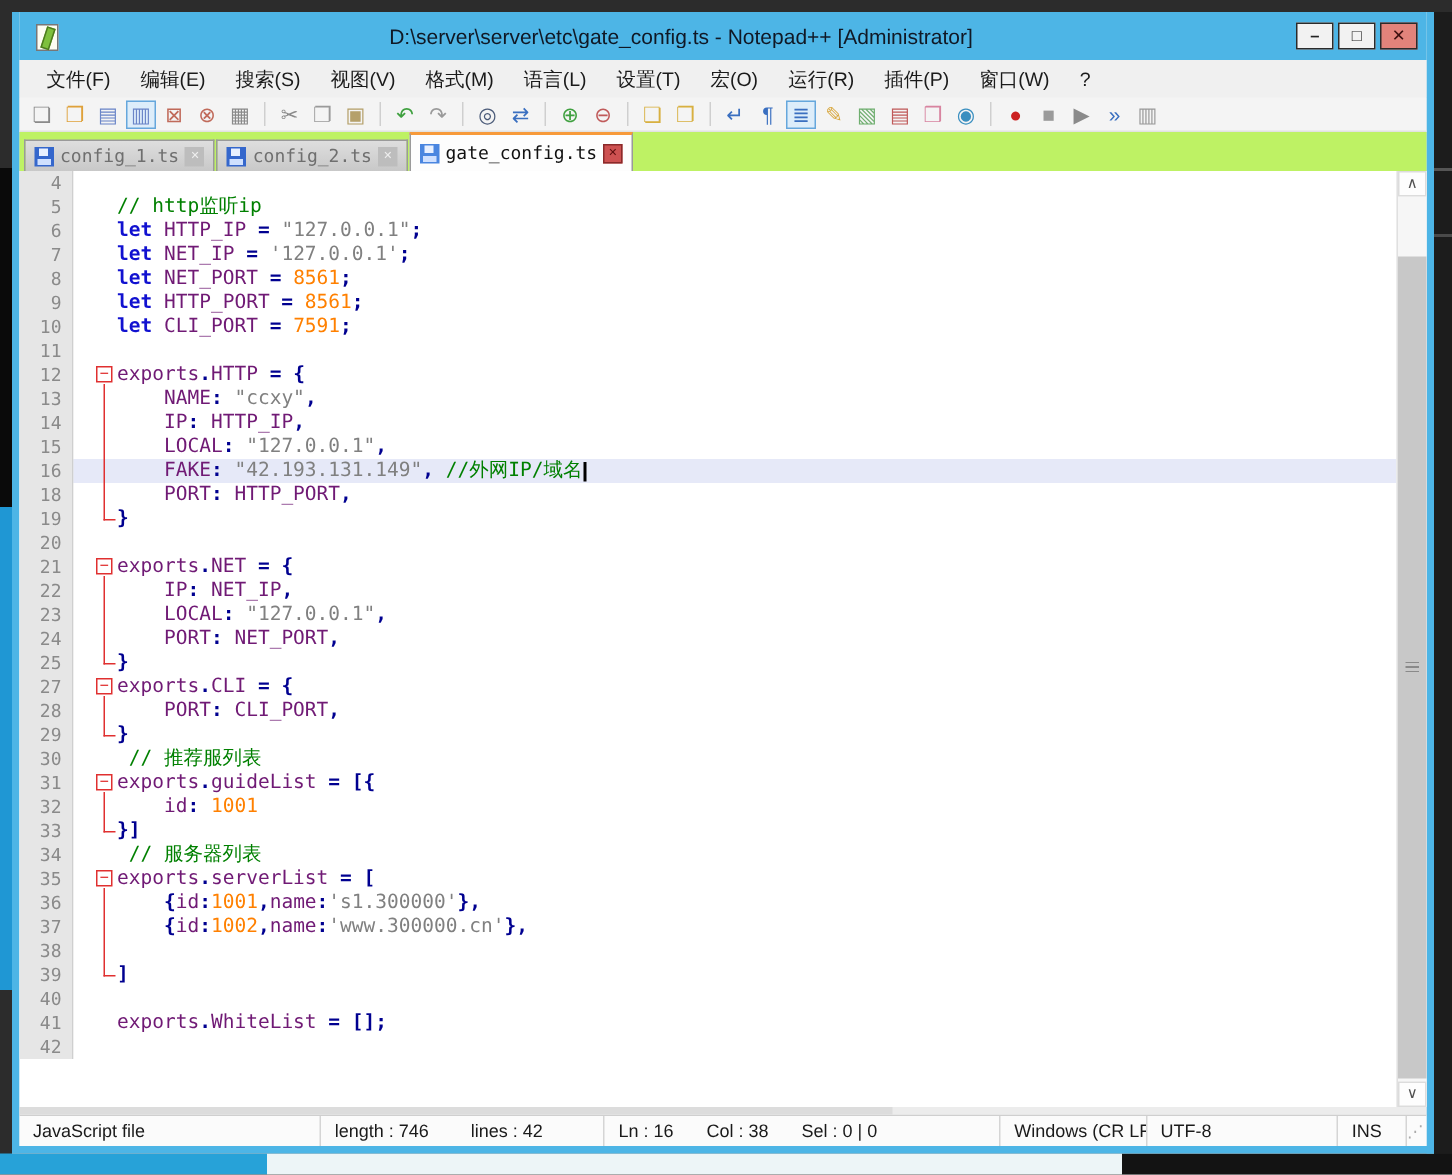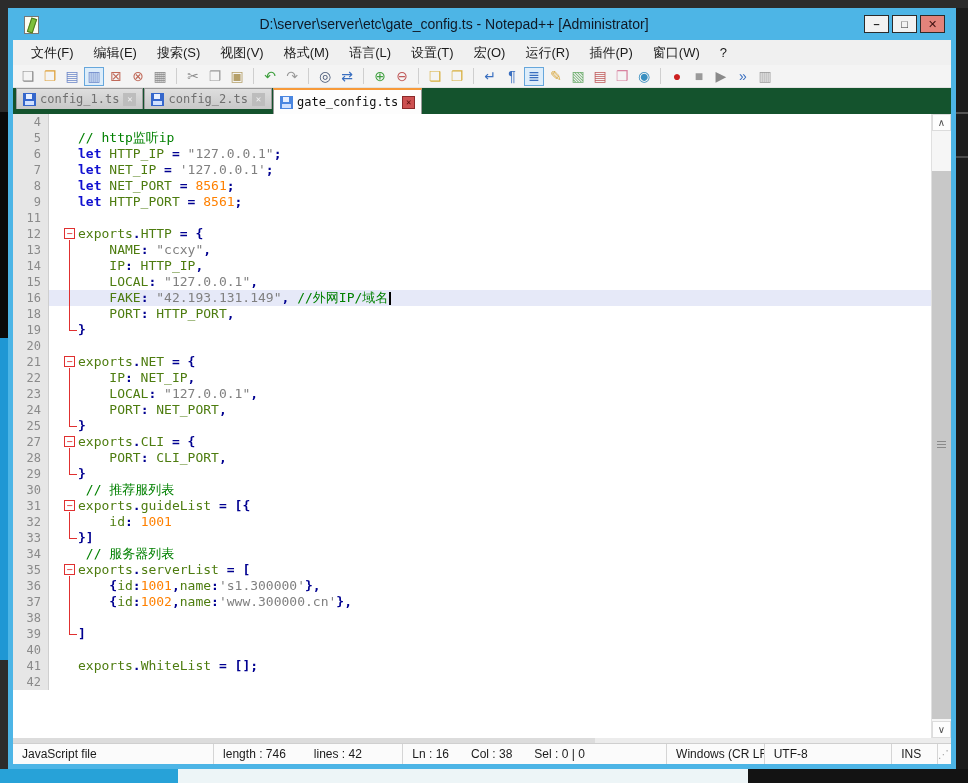--- a/index.html
+++ b/index.html
@@ -30,21 +30,21 @@
   .wbtn.close{background:#e2837b;color:#3c0f0f;}
 
   .menubar{height:25px;background:#f0f0f0;display:flex;align-items:center;padding-left:8px;flex:none;font-size:13px;color:#1a1a1a;}
   .mi{padding:8px 10px;white-space:nowrap;}
 
   .toolbar{height:23px;background:#f4f4f4;display:flex;align-items:center;padding-left:4px;flex:none;border-bottom:1px solid #e2e2e2;box-sizing:border-box;}
   .tbtn{width:20px;height:19px;margin:0 1px;font-size:14px;line-height:19px;text-align:center;flex:none;}
   .tbtn.framed{border:1px solid #66a7dc;background:#ddedfa;box-sizing:border-box;line-height:17px;}
   .tsep{width:1px;height:16px;background:#cfcfcf;margin:0 5px;flex:none;}
 
-  .tabbar{height:26px;background:#14532d;display:flex;padding-left:3px;flex:none;}
+  .tabbar{height:26px;background:#bef264;display:flex;align-items:flex-end;padding-left:3px;flex:none;}
   .tab{display:flex;align-items:center;gap:4px;height:21px;padding:0 6px;margin-right:1px;
        background:linear-gradient(#dedede,#c8c8c8);border:1px solid #9a9a9a;border-bottom:none;
        font-family:"DejaVu Sans Mono","Liberation Mono",monospace;font-size:12px;color:#6f6f6f;box-sizing:border-box;}
   .tab.active{height:26px;background:#fdfdfd;border-top:2px solid #f79a3a;color:#111;}
   .floppy{width:13px;height:13px;background:#3567cc;position:relative;flex:none;}
   .floppy i{position:absolute;left:3px;top:1px;width:6px;height:5px;background:#e8f0ff;}
   .floppy b{position:absolute;left:2px;bottom:1px;width:9px;height:4px;background:#cfe0ff;}
   .tab.active .floppy{background:#4a86e0;}
   .tclose{width:13px;height:13px;font-size:9px;line-height:13px;text-align:center;background:#bdbdbd;color:#efefef;flex:none;}
   .tab.active .tclose{background:#cd5151;color:#5c0e0e;border:1px solid #8a2a2a;box-sizing:border-box;line-height:11px;}
@@ -60,21 +60,21 @@
   .fold.open::after{content:"";position:absolute;left:20px;top:14px;bottom:0;width:1px;background:#e03030;}
   .fbox{position:absolute;left:15px;top:2px;width:11px;height:11px;border:1px solid #e03030;background:#fff;
         color:#e03030;font-size:10px;line-height:9px;text-align:center;box-sizing:border-box;}
   .fold.end::before{content:"";position:absolute;left:20px;top:0;height:9px;width:1px;background:#e03030;}
   .fold.end::after{content:"";position:absolute;left:20px;top:8px;width:8px;height:1px;background:#e03030;}
   .kw{color:#1111d0;font-weight:bold;}
   .op{color:#000090;font-weight:bold;}
   .str{color:#808080;}
   .num{color:#ff8000;}
   .cmt{color:#008000;}
-  .pl{color:#4d7c0f;}
+  .pl{color:#701a75;}
   .caret{display:inline-block;width:2px;height:13px;background:#000;vertical-align:text-bottom;margin-left:1px;}
 
   .vscroll{width:20px;flex:none;background:#f6f6f6;border-left:1px solid #e0e0e0;display:flex;flex-direction:column;box-sizing:border-box;}
   .sarrow{height:17px;background:#fdfdfd;border:1px solid #dcdcdc;color:#505050;font-size:10px;line-height:15px;text-align:center;box-sizing:border-box;flex:none;}
   .strack{flex:1;position:relative;}
   .sthumb{position:absolute;left:0;right:0;top:40px;bottom:2px;background:#c8c8c8;}
   .sgrip{position:absolute;left:5px;top:50%;margin-top:-4px;width:9px;height:8px;
          background:repeating-linear-gradient(#8a8a8a 0 1px,transparent 1px 3px);}
 
   .hscroll{height:5px;background:#ececec;position:relative;flex:none;}
@@ -199,20 +199,21 @@
       </div>
 
     <div class="editor">
       <div class="code-area">
           <div class="line"><span class="ln">4</span><span class="fold "></span><span class="code"></span></div>
           <div class="line"><span class="ln">5</span><span class="fold "></span><span class="code"><span class="cmt">// http监听ip</span></span></div>
           <div class="line"><span class="ln">6</span><span class="fold "></span><span class="code"><span class="kw">let</span><span class="pl"> HTTP_IP </span><span class="op">=</span><span class="pl"> </span><span class="str">"127.0.0.1"</span><span class="op">;</span></span></div>
           <div class="line"><span class="ln">7</span><span class="fold "></span><span class="code"><span class="kw">let</span><span class="pl"> NET_IP </span><span class="op">=</span><span class="pl"> </span><span class="str">'127.0.0.1'</span><span class="op">;</span></span></div>
           <div class="line"><span class="ln">8</span><span class="fold "></span><span class="code"><span class="kw">let</span><span class="pl"> NET_PORT </span><span class="op">=</span><span class="pl"> </span><span class="num">8561</span><span class="op">;</span></span></div>
           <div class="line"><span class="ln">9</span><span class="fold "></span><span class="code"><span class="kw">let</span><span class="pl"> HTTP_PORT </span><span class="op">=</span><span class="pl"> </span><span class="num">8561</span><span class="op">;</span></span></div>
+          <div class="line"><span class="ln">10</span><span class="fold "></span><span class="code"><span class="kw">let</span><span class="pl"> CLI_PORT </span><span class="op">=</span><span class="pl"> </span><span class="num">7591</span><span class="op">;</span></span></div>
           <div class="line"><span class="ln">11</span><span class="fold "></span><span class="code"></span></div>
           <div class="line"><span class="ln">12</span><span class="fold open"><span class="fbox">−</span></span><span class="code"><span class="pl">exports</span><span class="op">.</span><span class="pl">HTTP </span><span class="op">=</span><span class="pl"> </span><span class="op">{</span></span></div>
           <div class="line"><span class="ln">13</span><span class="fold mid"></span><span class="code"><span class="pl">    NAME</span><span class="op">:</span><span class="pl"> </span><span class="str">"ccxy"</span><span class="op">,</span></span></div>
           <div class="line"><span class="ln">14</span><span class="fold mid"></span><span class="code"><span class="pl">    IP</span><span class="op">:</span><span class="pl"> HTTP_IP</span><span class="op">,</span></span></div>
           <div class="line"><span class="ln">15</span><span class="fold mid"></span><span class="code"><span class="pl">    LOCAL</span><span class="op">:</span><span class="pl"> </span><span class="str">"127.0.0.1"</span><span class="op">,</span></span></div>
           <div class="line cur"><span class="ln">16</span><span class="fold mid"></span><span class="code"><span class="pl">    FAKE</span><span class="op">:</span><span class="pl"> </span><span class="str">"42.193.131.149"</span><span class="op">,</span><span class="pl"> </span><span class="cmt">//外网IP/域名</span><span class="caret"></span></span></div>
           <div class="line"><span class="ln">18</span><span class="fold mid"></span><span class="code"><span class="pl">    PORT</span><span class="op">:</span><span class="pl"> HTTP_PORT</span><span class="op">,</span></span></div>
           <div class="line"><span class="ln">19</span><span class="fold end"></span><span class="code"><span class="op">}</span></span></div>
           <div class="line"><span class="ln">20</span><span class="fold "></span><span class="code"></span></div>
           <div class="line"><span class="ln">21</span><span class="fold open"><span class="fbox">−</span></span><span class="code"><span class="pl">exports</span><span class="op">.</span><span class="pl">NET </span><span class="op">=</span><span class="pl"> </span><span class="op">{</span></span></div>

